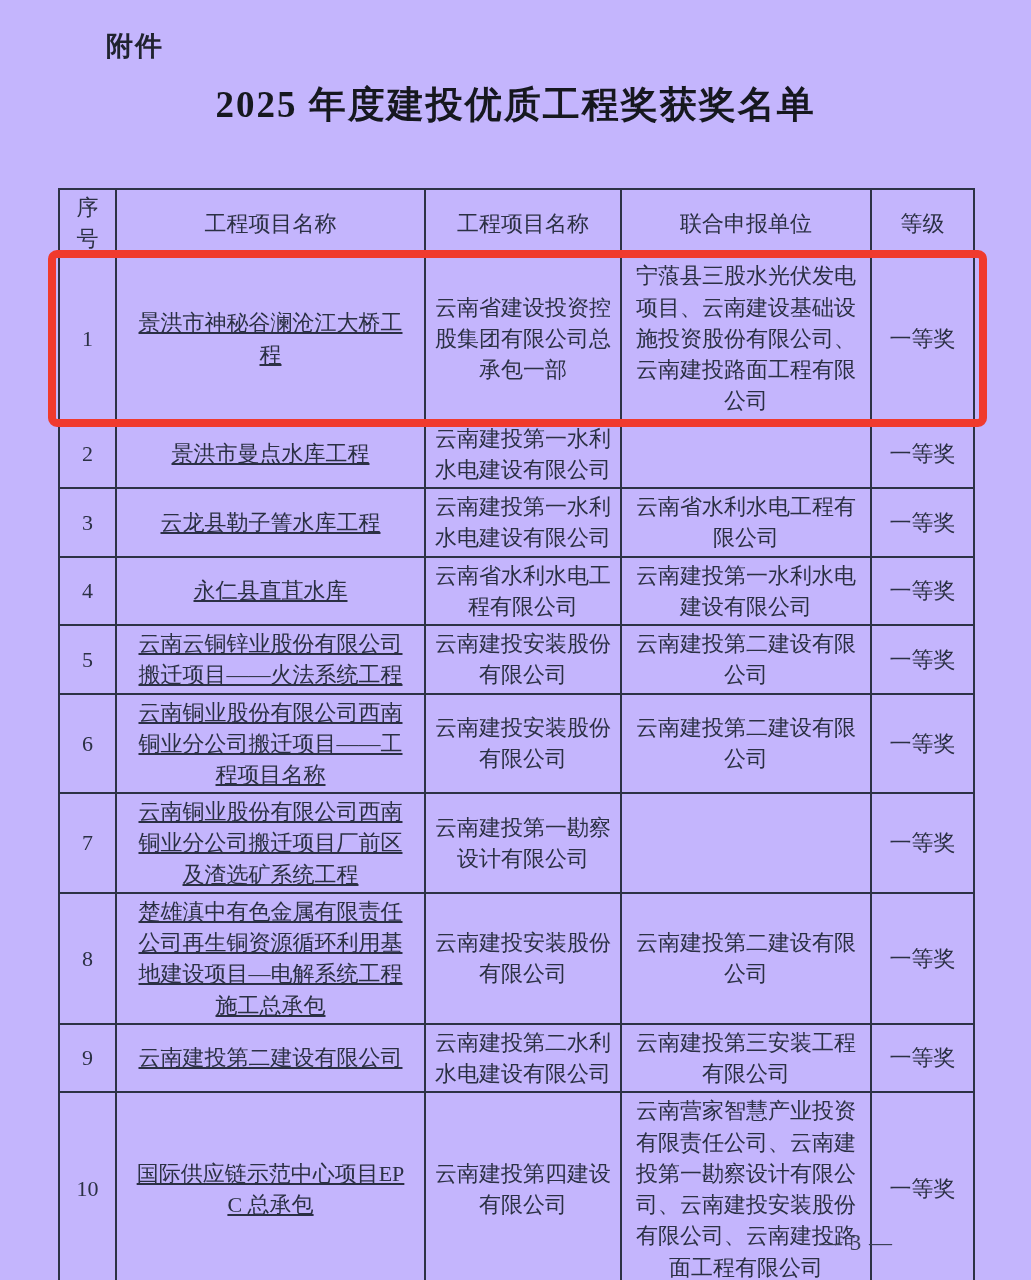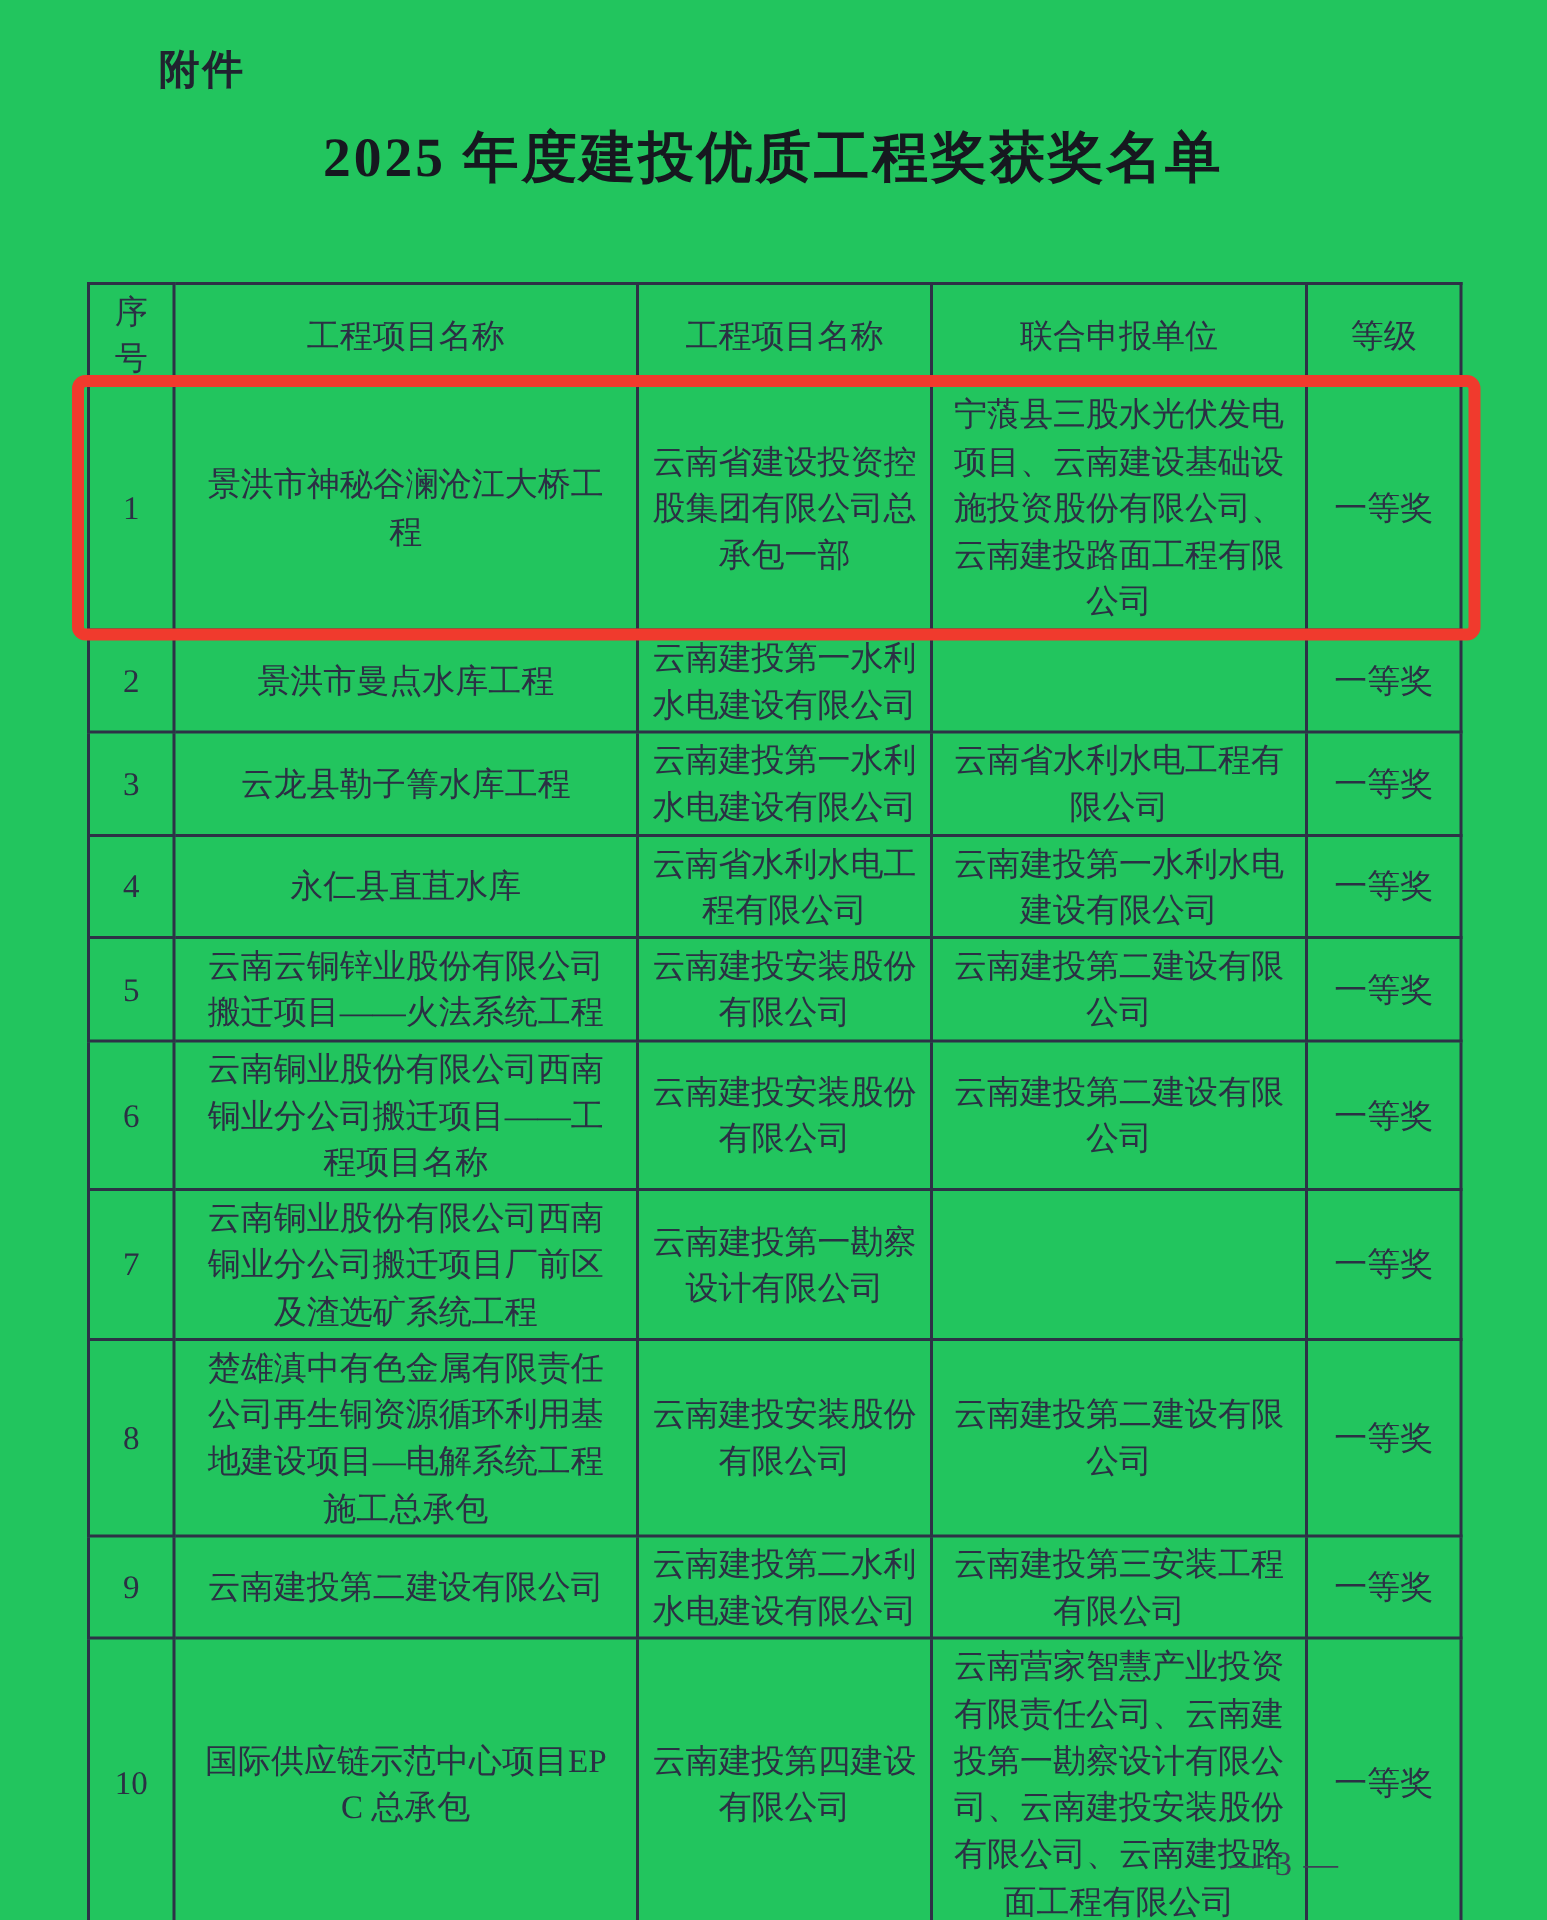--- a/index.html
+++ b/index.html
@@ -6,21 +6,21 @@
     --border:#2d3246;
     --red:#f03a2d;
     --text:#2b3044;
   }
   *{ margin:0; padding:0; box-sizing:border-box; }
   html,body{ background:#e9e9e9; }
   .page{
     position:relative;
     width:1031px;
     height:1280px;
-    background:#22c55e;
+    background:#c4b5fd;
     font-family:"Liberation Serif","DejaVu Serif",serif;
     color:var(--text);
     overflow:hidden;
   }
   .attachment{
     position:absolute;
     left:106px;
     top:28px;
     font-size:27px;
     font-weight:bold;
@@ -69,21 +69,21 @@
   tbody tr:nth-child(1){ height:139px; }
   tbody tr:nth-child(2){ height:58px; }
   tbody tr:nth-child(3){ height:61px; }
   tbody tr:nth-child(4){ height:66px; }
   tbody tr:nth-child(5){ height:61px; }
   tbody tr:nth-child(6){ height:93px; }
   tbody tr:nth-child(7){ height:99px; }
   tbody tr:nth-child(8){ height:130px; }
   tbody tr:nth-child(9){ height:65px; }
   tbody tr:nth-child(10){ height:185px; }
-  td.cell-project{ padding:2px 19px; }
+  td.cell-project{ padding:2px 19px;text-decoration:underline; }
   .highlight-box{
     position:absolute;
     border:8px solid var(--red);
     border-radius:9px;
     pointer-events:none;
   }
   .page-number{
     position:absolute;
     top:1230px;
     left:806px;

